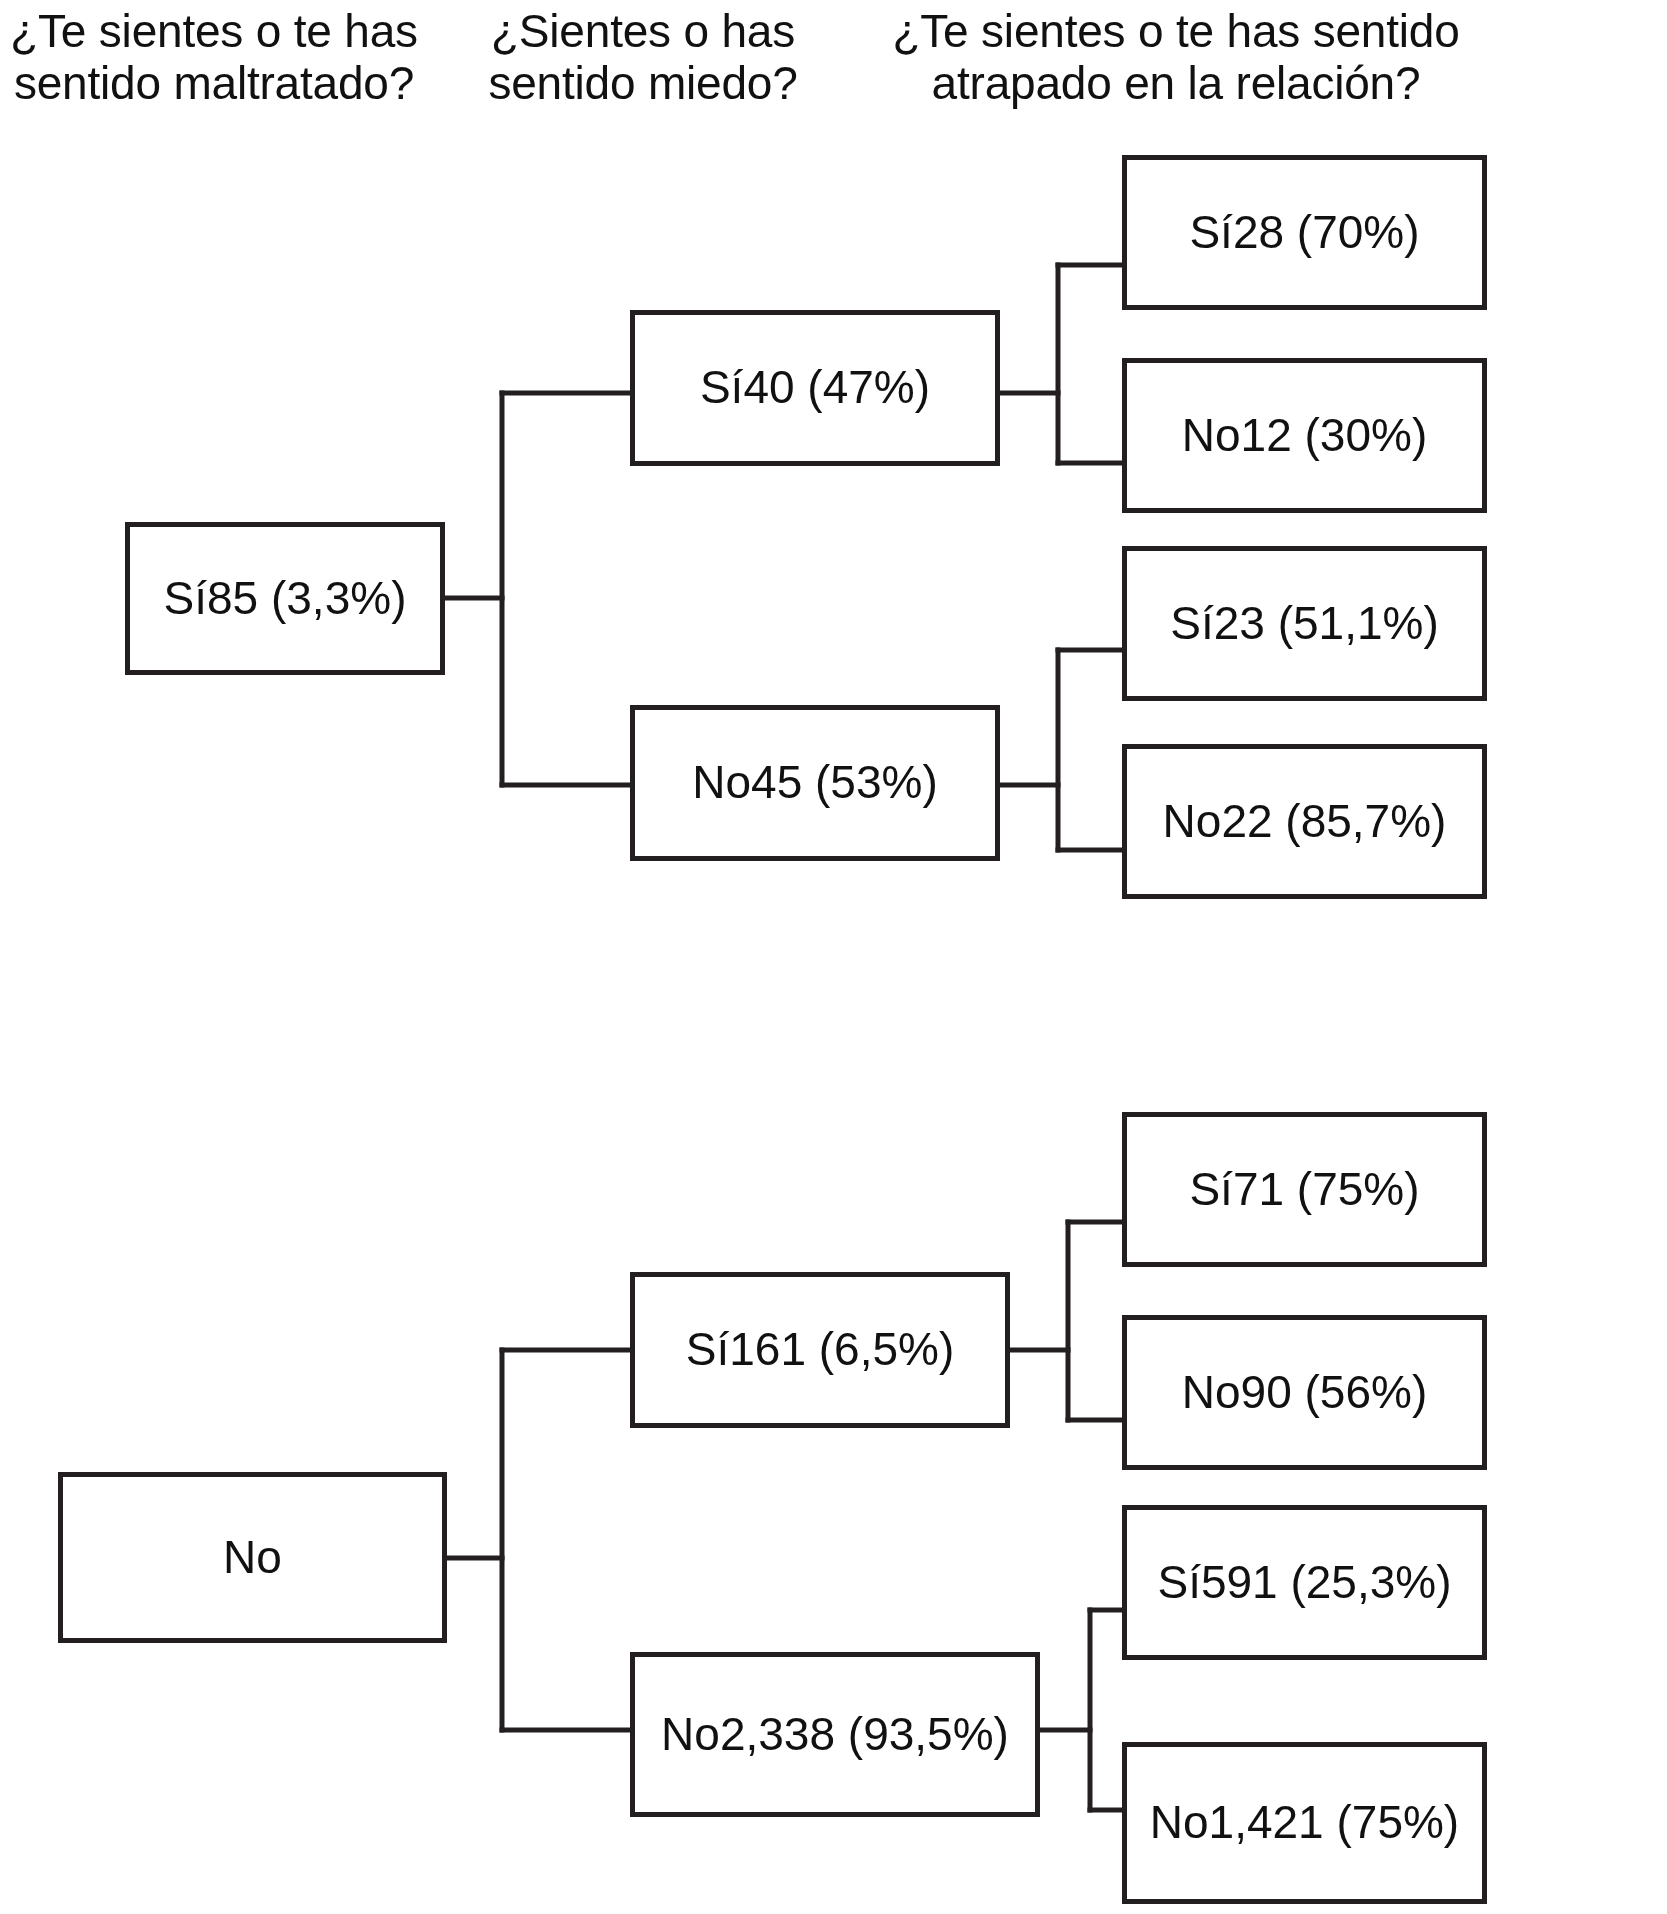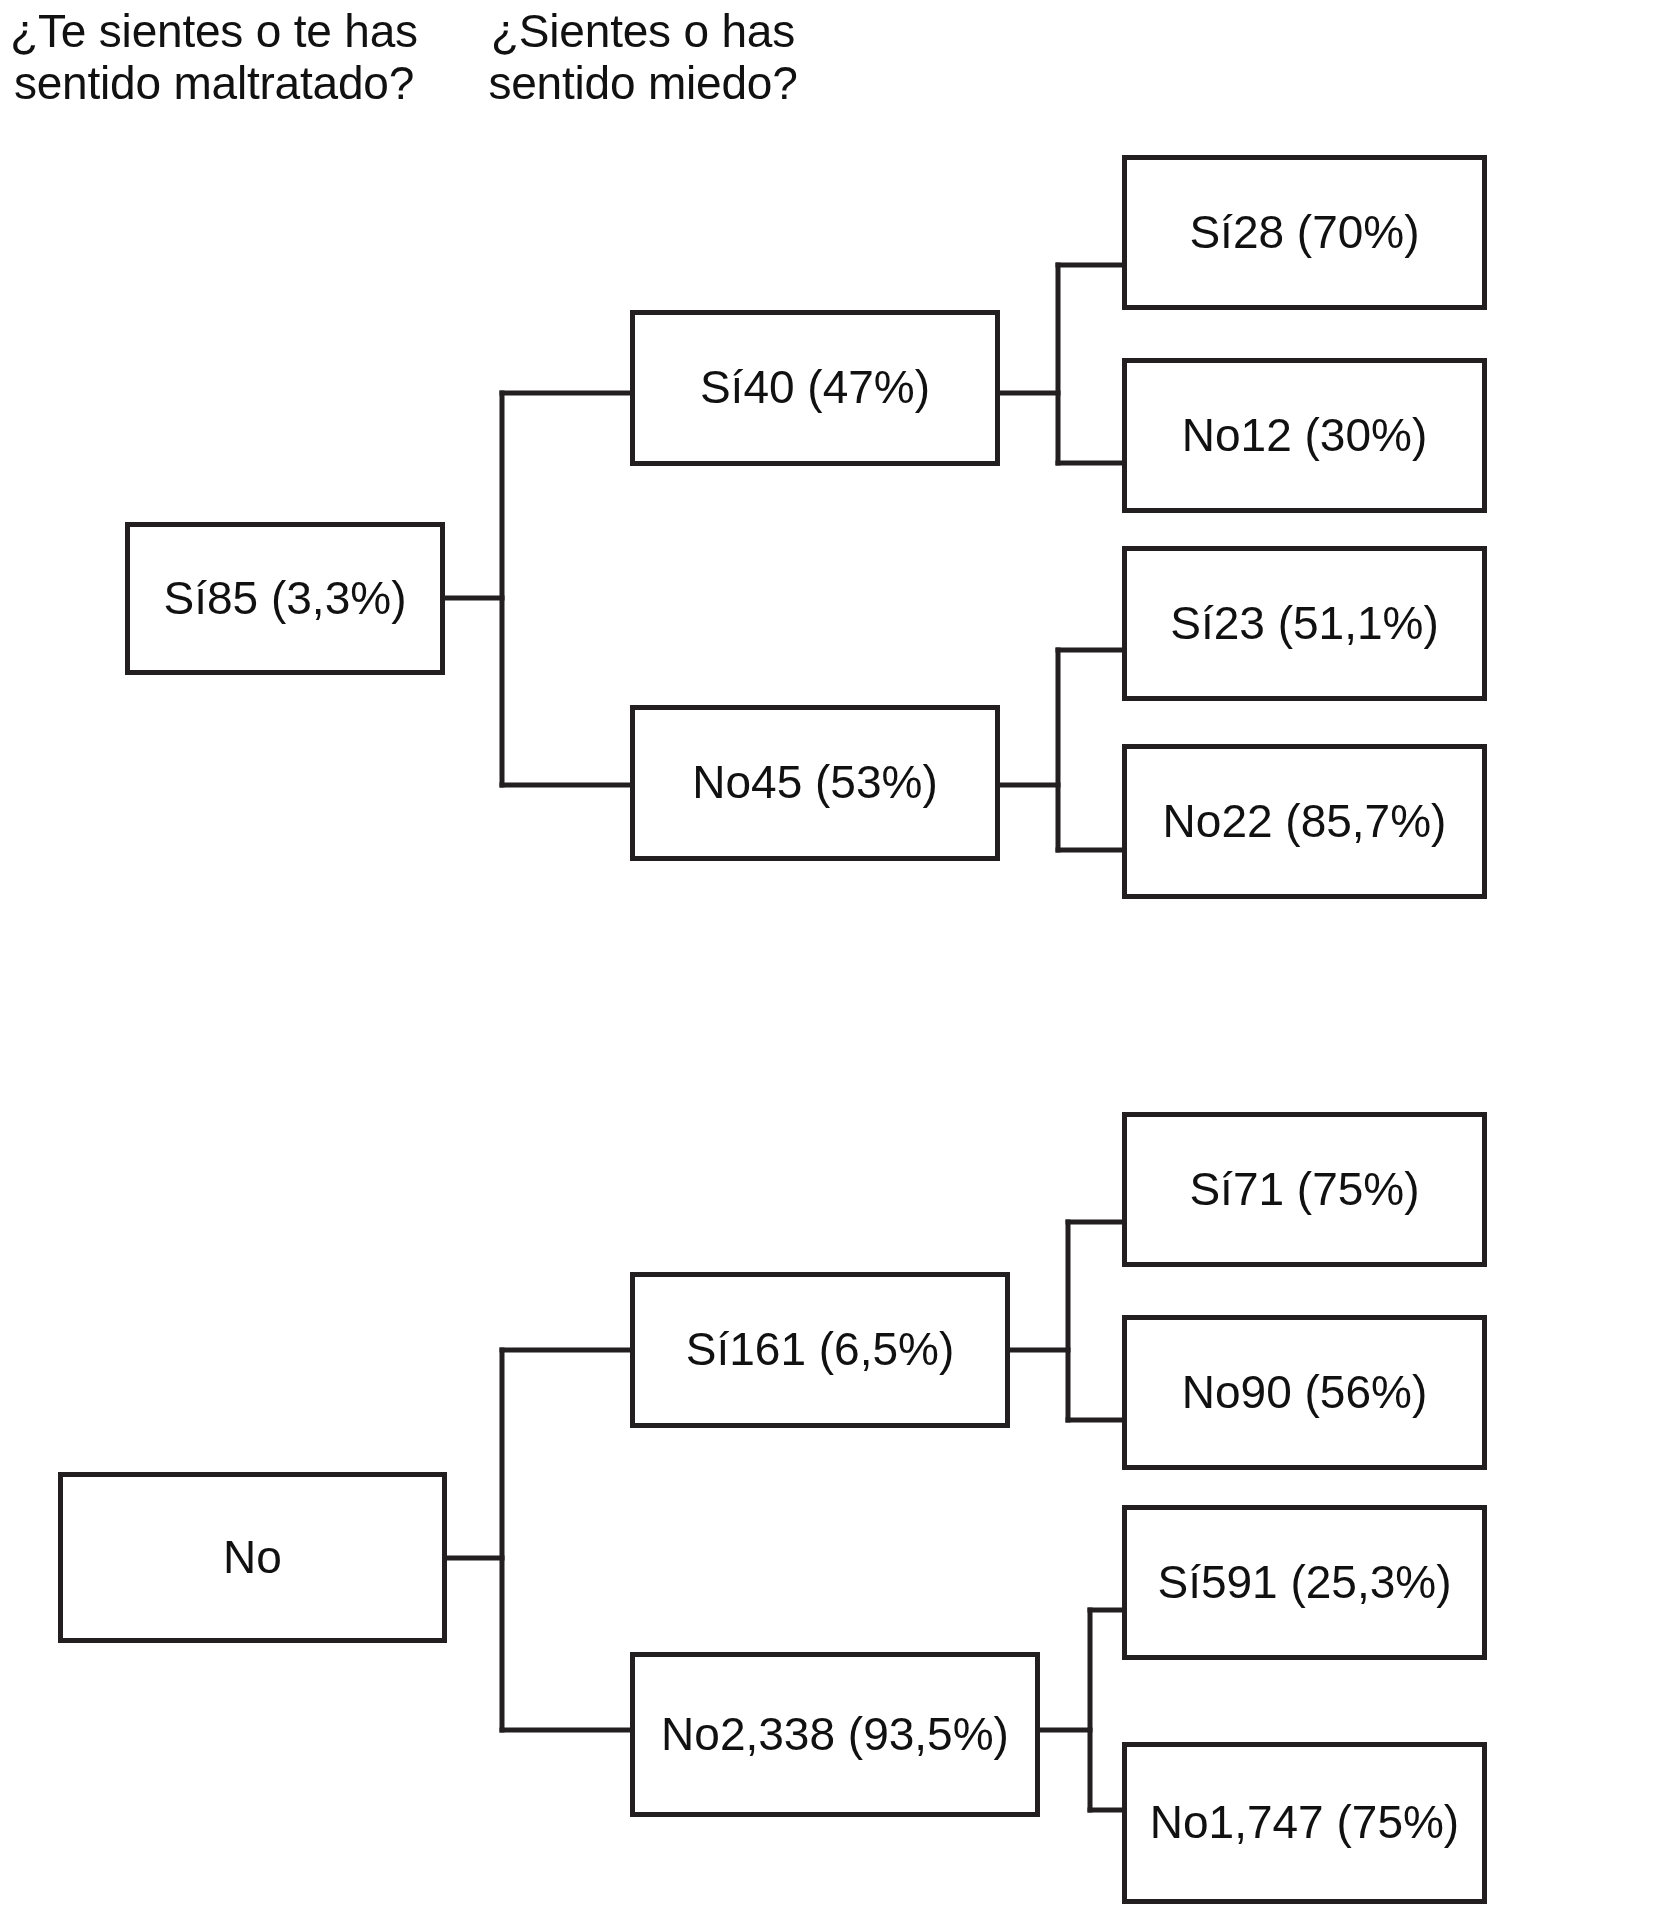--- a/index.html
+++ b/index.html
@@ -57,20 +57,21 @@
 </style>
 </head>
 <body>
 
 <div id="canvas">
 
   <div class="col-header" style="left:-6px; top:6px; width:440px;">¿Te sientes o te has sentido maltratado?</div>
 
   <div class="col-header" style="left:455px; top:6px; width:376px;">¿Sientes o has sentido miedo?</div>
 
+  <div class="col-header" style="left:845px; top:6px; width:662px;">¿Te sientes o te has sentido atrapado en la relación?</div>
 
   <svg id="connectors" viewBox="0 0 1667 1914" xmlns="http://www.w3.org/2000/svg">
     <g fill="none" stroke="#231f20" stroke-width="5" stroke-linecap="square">
 
       <path d="M445,598 L502,598"></path>
       <path d="M502,393 L502,785"></path>
       <path d="M502,393 L630,393"></path>
       <path d="M502,785 L630,785"></path>
 
       <path d="M1000,393 L1058,393"></path>
@@ -159,16 +160,16 @@
     <span class="value">90 (56%)</span>
   </div>
 
   <div class="node" style="left:1122px; top:1505px; width:365px; height:155px;">
     <span class="label">Sí</span>
     <span class="value">591 (25,3%)</span>
   </div>
 
   <div class="node" style="left:1122px; top:1742px; width:365px; height:162px;">
     <span class="label">No</span>
-    <span class="value">1,747 (75%)</span>
+    <span class="value">1,421 (75%)</span>
   </div>
 
 </div>
 
 </body></html>

